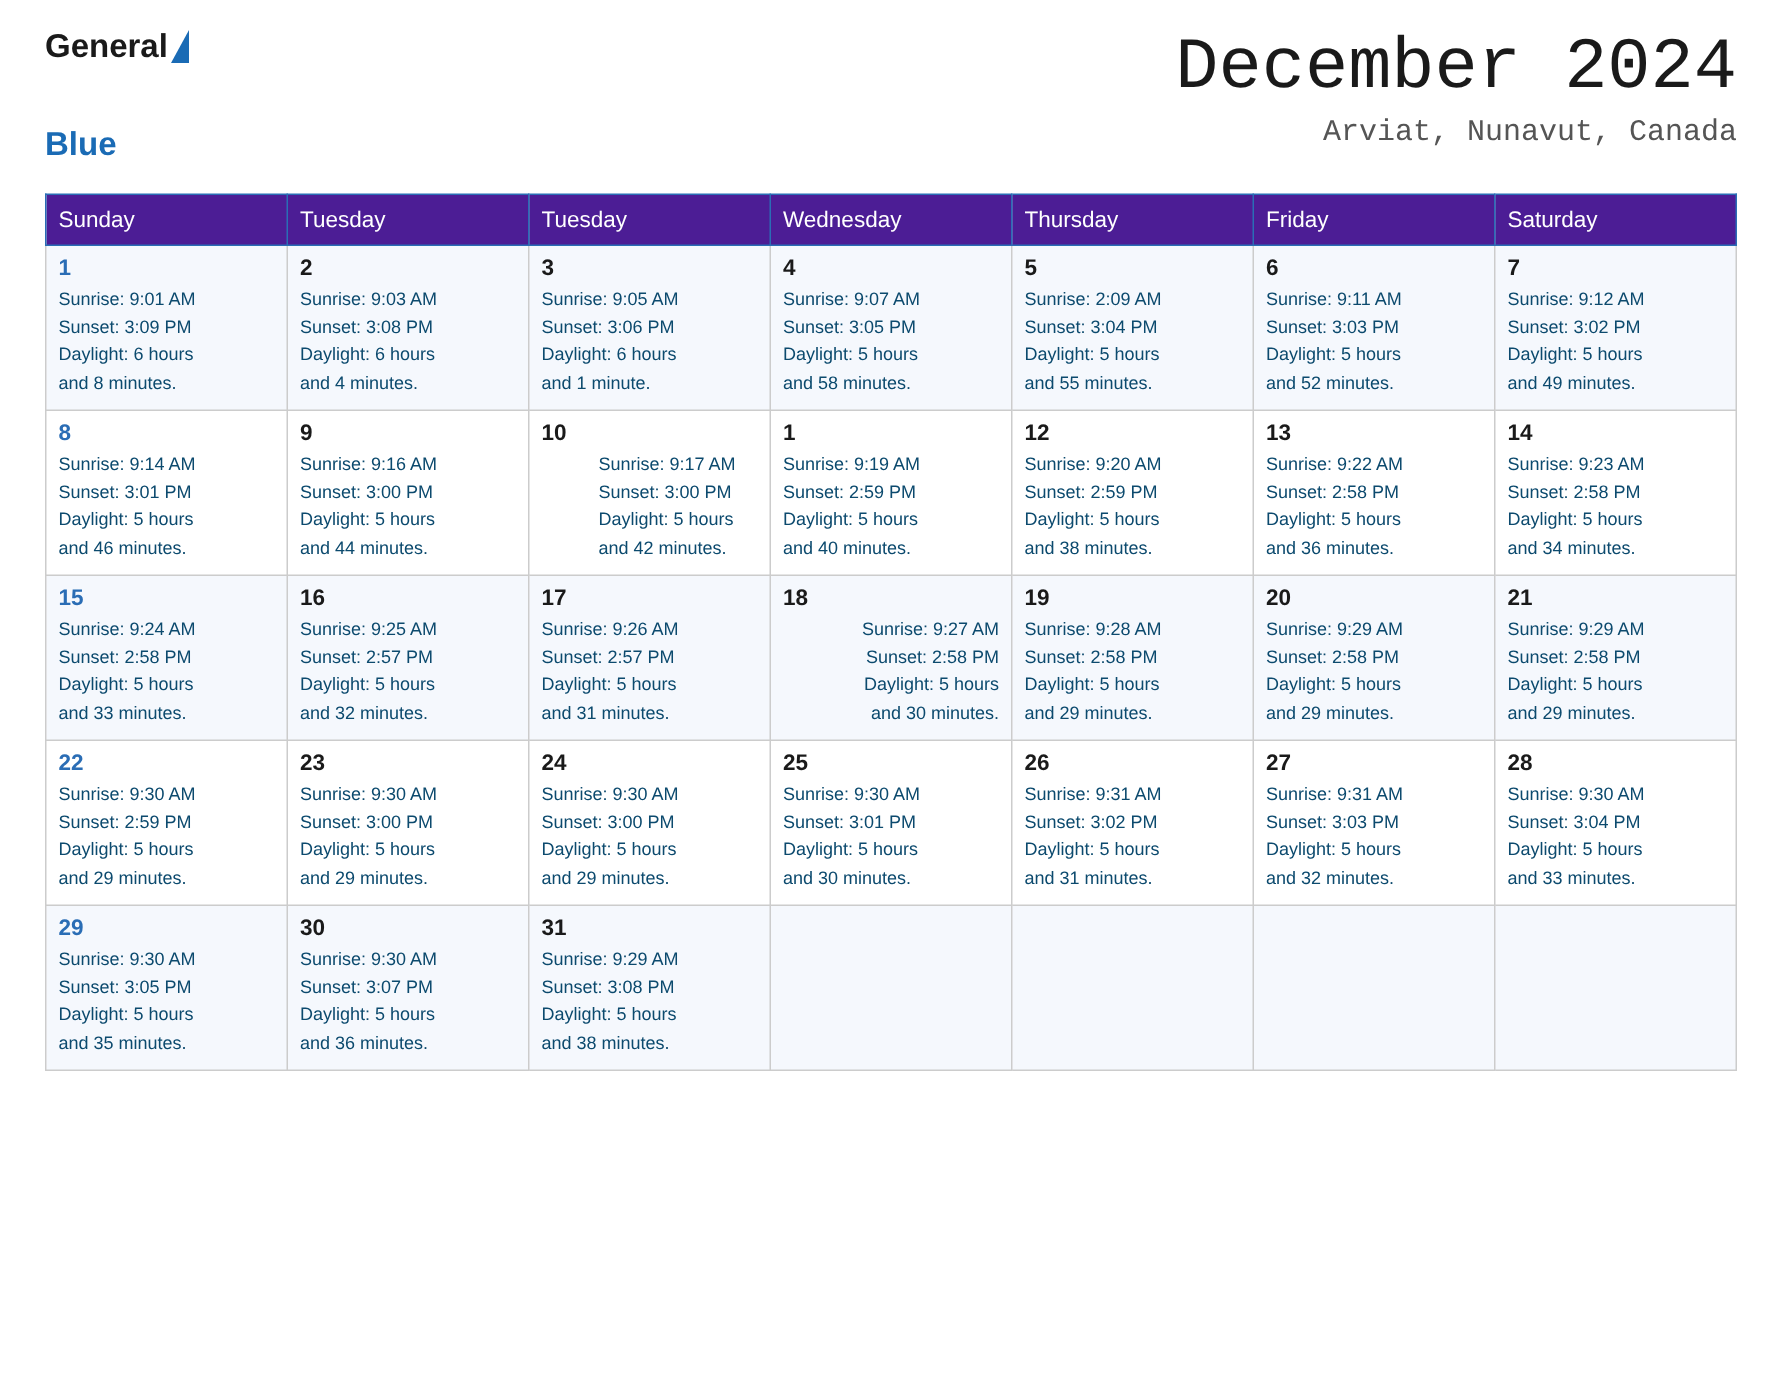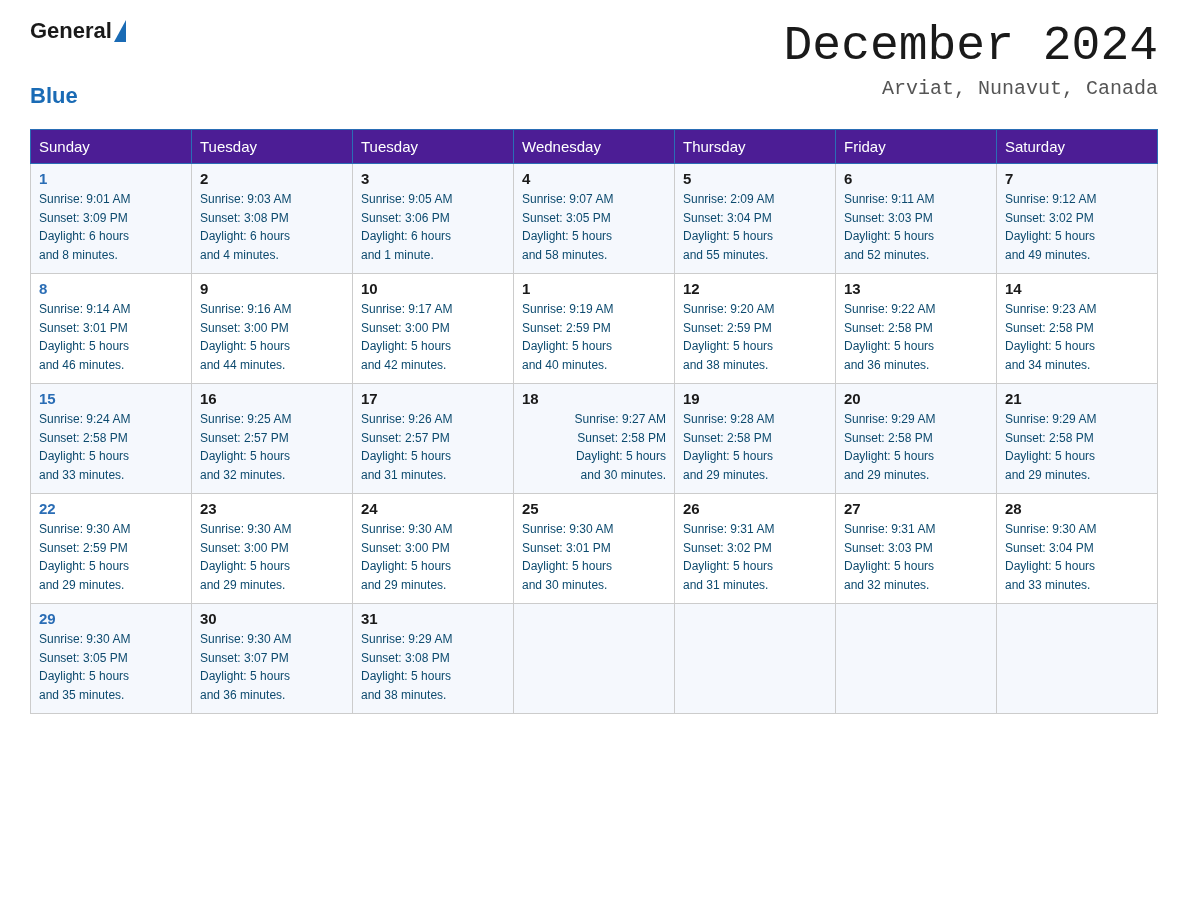--- a/index.html
+++ b/index.html
@@ -201,21 +201,21 @@
         </td>
         <td>
           <span class="day-num">9</span>
           <div class="day-info" style="white-space: pre-line;">Sunrise: 9:16 AM
 Sunset: 3:00 PM
 Daylight: 5 hours
 and 44 minutes.</div>
         </td>
         <td>
           <span class="day-num">10</span>
-          <div class="day-info" style="white-space: pre-line;">Sunrise: 9:17 AM
+          <div class="day-info" style="white-space: pre-line; margin-left: 38px;">Sunrise: 9:17 AM
 Sunset: 3:00 PM
 Daylight: 5 hours
 and 42 minutes.</div>
         </td>
         <td>
           <span class="day-num">1</span>
           <div class="day-info" style="white-space: pre-line;">Sunrise: 9:19 AM
 Sunset: 2:59 PM
 Daylight: 5 hours
 and 40 minutes.</div>

